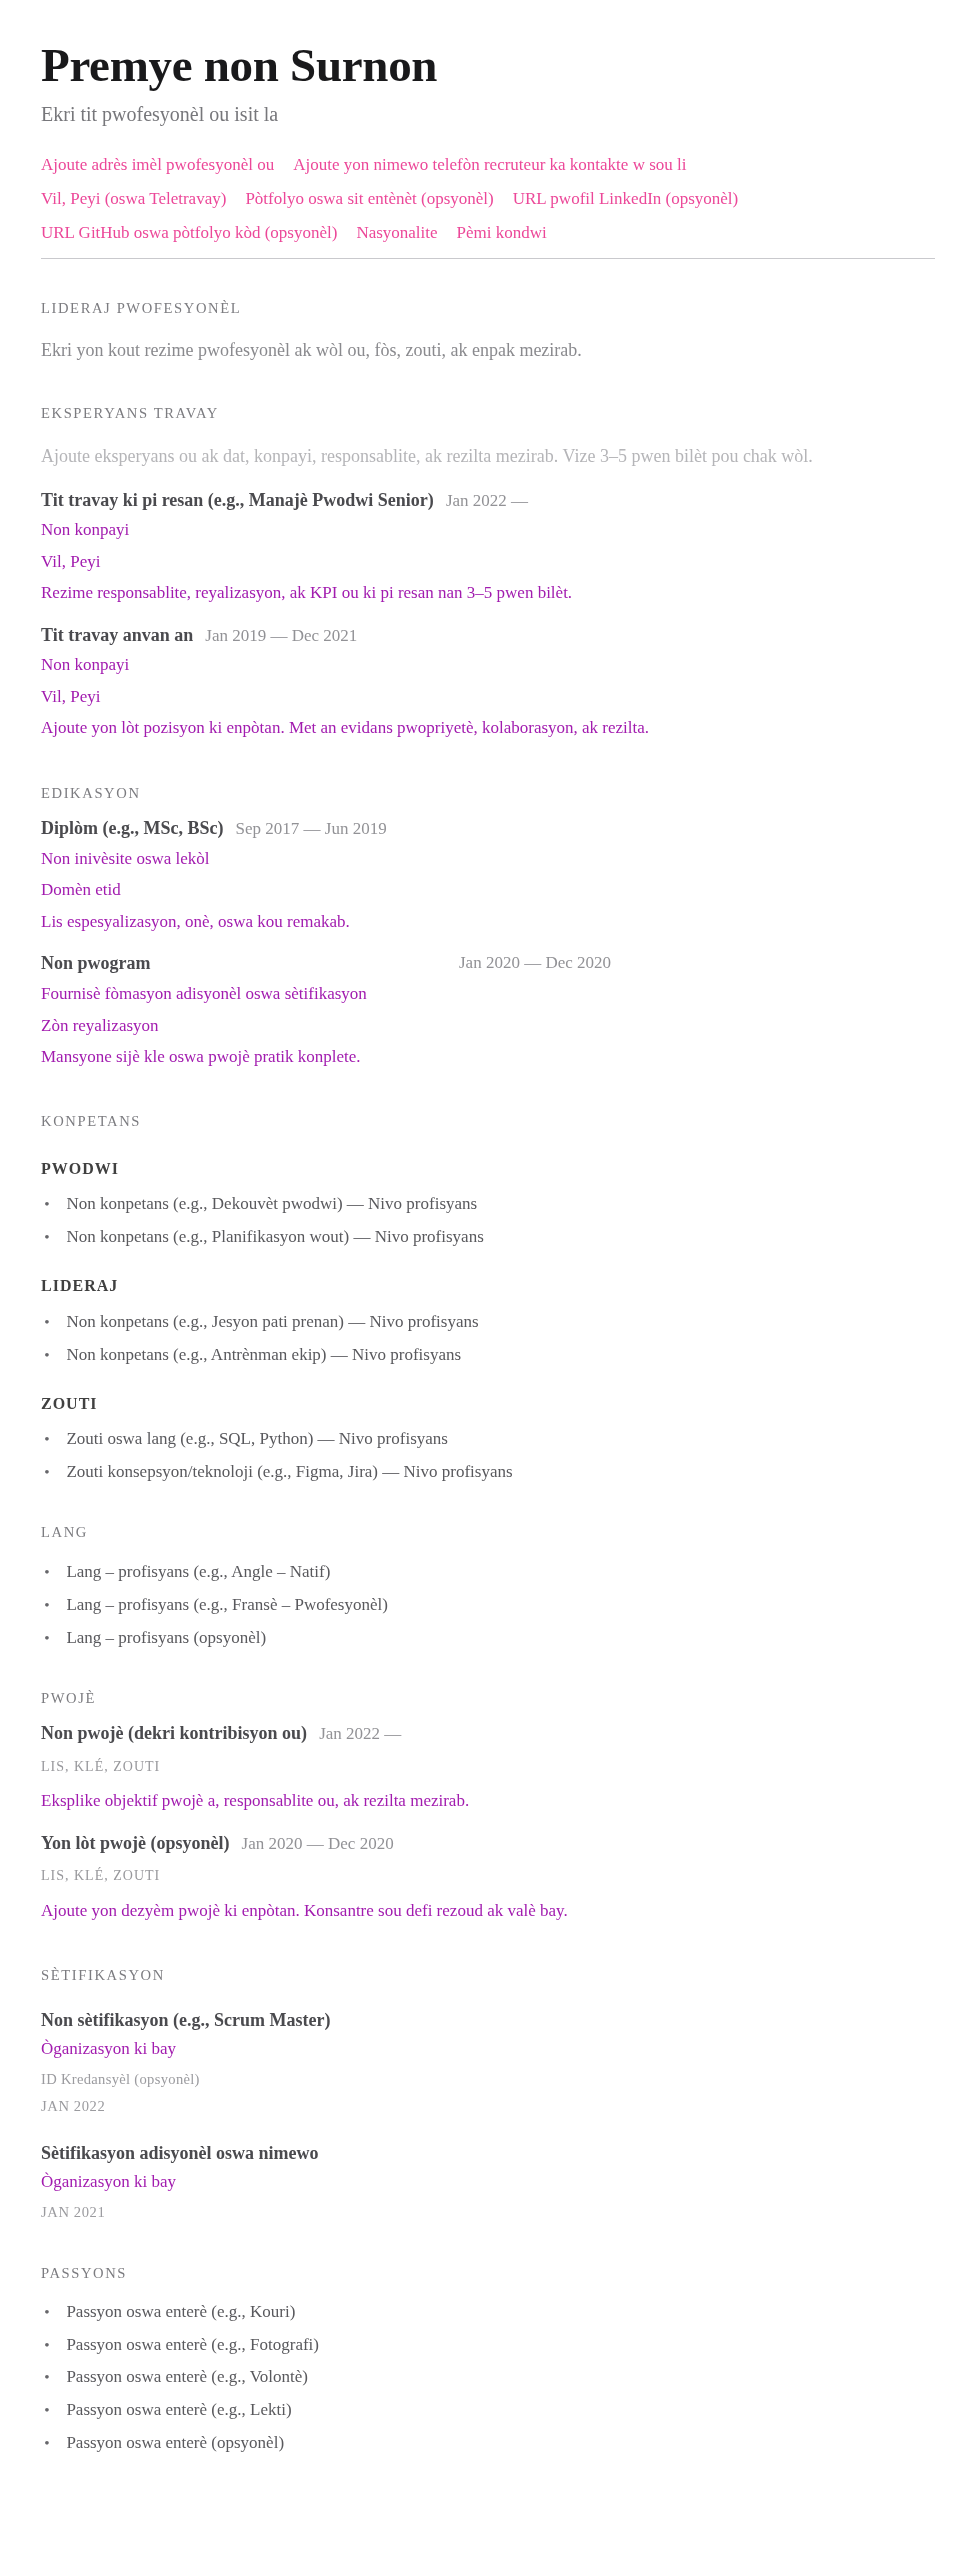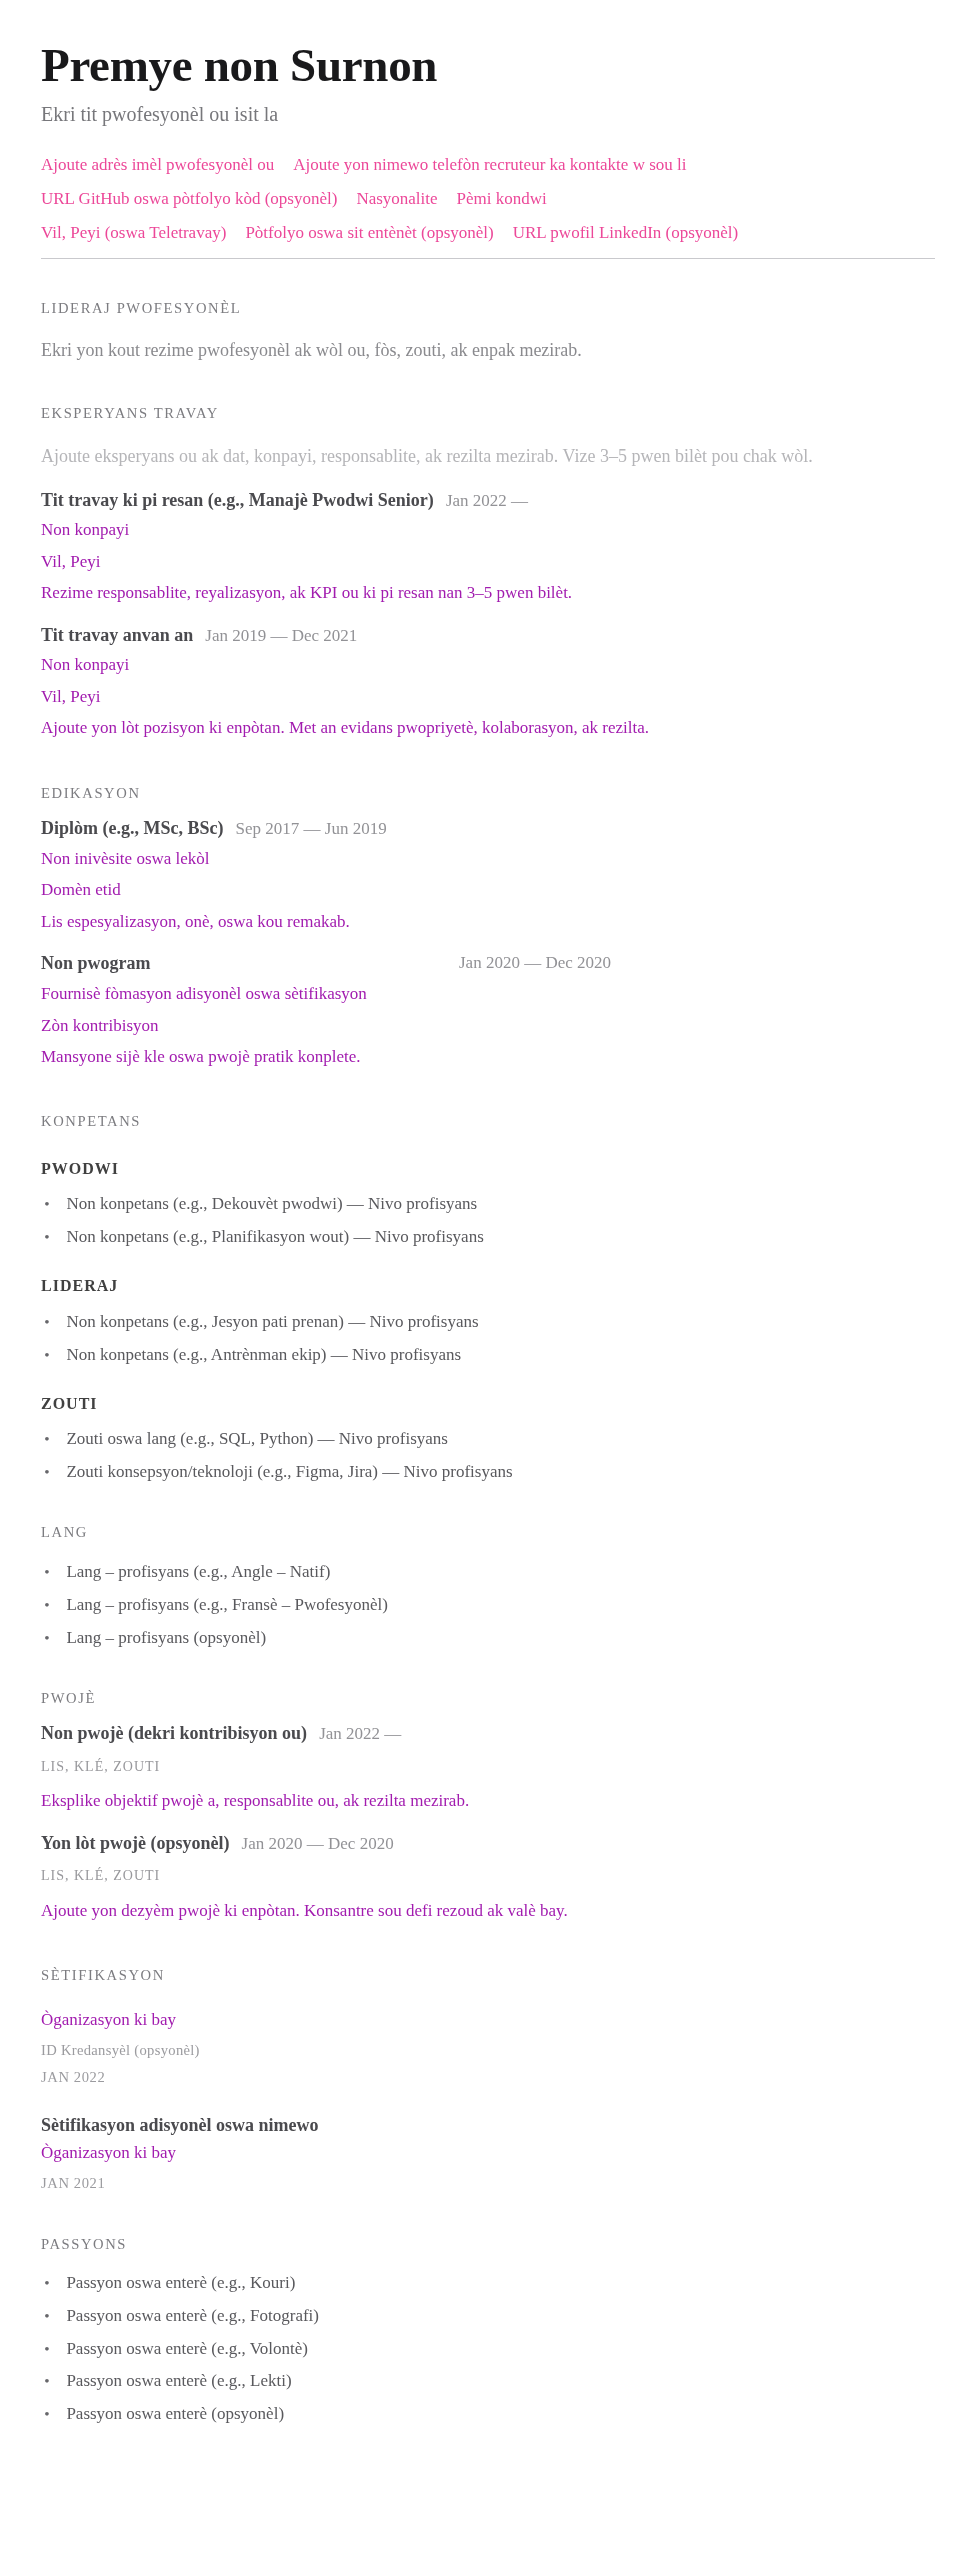--- a/index.html
+++ b/index.html
@@ -113,29 +113,29 @@
 
   <h1 class="name">Premye non Surnon</h1>
   <p class="subtitle">Ekri tit pwofesyonèl ou isit la</p>
 
   <div class="contact">
     <div class="contact-row">
       <span>Ajoute adrès imèl pwofesyonèl ou</span>
       <span>Ajoute yon nimewo telefòn recruteur ka kontakte w sou li</span>
     </div>
     <div class="contact-row">
+      <span>Vil, Peyi (oswa Teletravay)</span>
+      <span>Pòtfolyo oswa sit entènèt (opsyonèl)</span>
+      <span>URL pwofil LinkedIn (opsyonèl)</span>
+    </div>
+    <div class="contact-row">
       <span>URL GitHub oswa pòtfolyo kòd (opsyonèl)</span>
       <span>Nasyonalite</span>
       <span>Pèmi kondwi</span>
     </div>
-    <div class="contact-row">
-      <span>Vil, Peyi (oswa Teletravay)</span>
-      <span>Pòtfolyo oswa sit entènèt (opsyonèl)</span>
-      <span>URL pwofil LinkedIn (opsyonèl)</span>
-    </div>
   </div>
 
   <hr class="divider">
 
   <h2 class="section-heading">LIDERAJ PWOFESYONÈL</h2>
   <p class="placeholder-md">Ekri yon kout rezime pwofesyonèl ak wòl ou, fòs, zouti, ak enpak mezirab.</p>
 
   <h2 class="section-heading">EKSPERYANS TRAVAY</h2>
   <p class="placeholder-light">Ajoute eksperyans ou ak dat, konpayi, responsablite, ak rezilta mezirab. Vize 3–5 pwen bilèt pou chak wòl.</p>
 
@@ -170,21 +170,21 @@
     <p class="line">Domèn etid</p>
     <p class="line">Lis espesyalizasyon, onè, oswa kou remakab.</p>
   </div>
 
   <div class="entry">
     <p class="entry-title-line pos-rel">
       <strong>Non pwogram</strong>
       <span class="dates abs-date">Jan 2020 — Dec 2020</span>
     </p>
     <p class="line">Fournisè fòmasyon adisyonèl oswa sètifikasyon</p>
-    <p class="line">Zòn kontribisyon</p>
+    <p class="line">Zòn reyalizasyon</p>
     <p class="line">Mansyone sijè kle oswa pwojè pratik konplete.</p>
   </div>
 
   <h2 class="section-heading">KONPETANS</h2>
 
   <h3 class="skill-group-label">PWODWI</h3>
   <ul class="bullets">
     <li>
       <span class="dot"></span>
       <span class="li-text">Non konpetans (e.g., Dekouvèt pwodwi) — Nivo profisyans</span>
@@ -251,20 +251,23 @@
       <strong>Yon lòt pwojè (opsyonèl)</strong>
       <span class="dates">Jan 2020 — Dec 2020</span>
     </p>
     <p class="meta-line">LIS, KLÉ, ZOUTI</p>
     <p class="line desc-line">Ajoute yon dezyèm pwojè ki enpòtan. Konsantre sou defi rezoud ak valè bay.</p>
   </div>
 
   <h2 class="section-heading">SÈTIFIKASYON</h2>
 
   <div class="entry cert-entry">
+    <p class="entry-title-line">
+      <strong>Non sètifikasyon (e.g., Scrum Master)</strong>
+    </p>
     <p class="line">Òganizasyon ki bay</p>
     <p class="small-caps-line">ID Kredansyèl (opsyonèl)</p>
     <p class="small-caps-line cert-date">JAN 2022</p>
   </div>
 
   <div class="entry cert-entry">
     <p class="entry-title-line">
       <strong>Sètifikasyon adisyonèl oswa nimewo</strong>
     </p>
     <p class="line">Òganizasyon ki bay</p>

